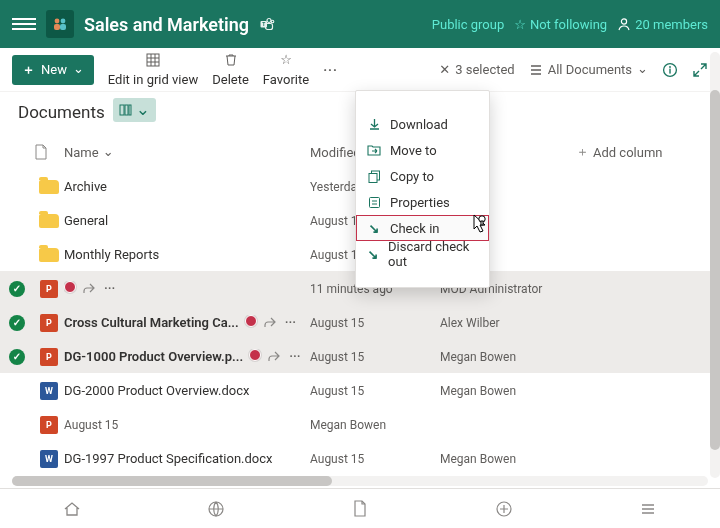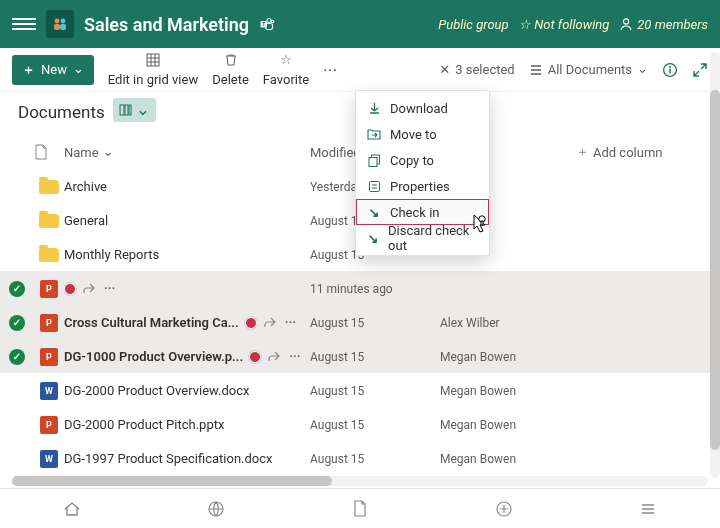--- a/index.html
+++ b/index.html
@@ -27,21 +27,21 @@
   }
   .hamburger { width:24px; display:flex; flex-direction:column; gap:3px; cursor:pointer; }
   .hamburger span { height:2px; background:#fff; }
   .site-logo {
     width:28px; height:28px; background:#0d5846; border-radius:3px;
     display:flex; align-items:center; justify-content:center; font-size:14px;
   }
   .site-title { font-size:18px; font-weight:600; }
   .teams-icon { opacity:.9; }
   .suite-spacer { flex:1; }
-  .suite-item { display:flex; align-items:center; gap:4px; color:#fef9c3;font-style:italic; }
+  .suite-item { display:flex; align-items:center; gap:4px; color:#5eead4; }
 
   
   .cmdbar {
     display:flex; align-items:center; height:var(--cmd-height);
     padding:0 12px; gap:14px; border-bottom:1px solid #f3f2f1;
     font-size:13px; color:var(--text);
   }
   .cmdbar .new-btn {
     display:flex; align-items:center; gap:6px; background:var(--brand);
     color:#fff; border-radius:3px; padding:6px 10px; font-weight:400;
@@ -71,21 +71,21 @@
   }
   .list-headers { color:var(--gray-text); height:34px; padding:0 18px 0 0; }
   .list-headers .col-name { font-weight:400; color:var(--gray-text); display:flex; align-items:center; gap:4px;}
   .rows { }
   .row {
     height:34px; color:var(--text); border-top:1px solid transparent;
   }
   .row.selected { background:var(--selected-row); font-weight:600; }
   .row .sel-cell { display:flex; justify-content:center; }
   .row .icon-cell { display:flex; justify-content:center; }
-  .row .name-cell { display:flex; align-items:center; gap:6px; overflow:hidden; }
+  .row .name-cell { display:flex; gap:6px; overflow:hidden; }
   .row .name-cell .fname { overflow:hidden; text-overflow:ellipsis; white-space:nowrap; }
   .row .meta { color:var(--gray-text); font-weight:400; font-size:12px;}
   .row.selected .meta { color:var(--gray-text); }
   .row .hover-btns { display:flex; gap:4px; align-items:center; color:var(--gray-text); }
   .row .ellipsis { color:var(--gray-text); padding:0 4px; }
 
   
   .chk {
     width:16px; height:16px; border-radius:50%; background:var(--check);
     display:flex; align-items:center; justify-content:center;
@@ -102,21 +102,21 @@
   .ficon.docx::after{content:"W";}
 
   
   .co-dot { width:12px; height:12px; border-radius:50%; background:var(--red); border:1.5px solid #fff; box-shadow:0 0 0 1px rgba(0,0,0,.1);}
 
   
   .menu {
     position:absolute; left:355px; top:90px; width:135px;
     background:#fff; border:1px solid #e1dfdd; border-radius:2px;
     box-shadow:0 6px 18px rgba(0,0,0,.18);
-    padding:4px 0; font-size:13px; color:var(--text); z-index:10;
+    padding:20px 0; font-size:13px; color:var(--text); z-index:10;
   }
   .menu-item { display:flex; align-items:center; gap:8px; padding:5px 10px; height:26px;}
   .menu-item.hov { outline:1.5px solid #c4314b; outline-offset:-1px; background:#fafafa;}
   .menu-icon { width:16px; display:flex; justify-content:center; color:var(--brand);}
   .menu .arr{ color:var(--brand); font-weight:700;}
 
   
   .cursor {
     position:absolute; left:470px; top:214px; z-index:20;
   }
@@ -314,20 +314,21 @@
         <div class="name-cell">
           <span class="co-dot"></span>
           <span class="hover-btns">
             <svg width="14" height="14" viewBox="0 0 14 14" fill="none">
               <path d="M8 2l4 4-4 4M12 6H5a3 3 0 00-3 3v2" stroke="#8a8886" stroke-width="1.2"></path>
             </svg>
             <span class="ellipsis">···</span>
           </span>
         </div>
         <div class="meta">11 minutes ago</div>
+        <div class="meta">MOD Administrator</div>
         <div></div>
       </div>
       <div class="row selected">
         <div class="sel-cell">
           <div class="chk"></div>
         </div>
         <div class="icon-cell">
           <div class="ficon pptx"></div>
         </div>
         <div class="name-cell">
@@ -375,23 +376,20 @@
         </div>
         <div class="meta">August 15</div>
         <div class="meta">Megan Bowen</div>
         <div></div>
       </div>
       <div class="row">
         <div class="sel-cell"></div>
         <div class="icon-cell">
           <div class="ficon pptx"></div>
         </div>
-        <div class="name-cell">
-          <span class="fname">DG-2000 Product Pitch.pptx</span>
-        </div>
         <div class="meta">August 15</div>
         <div class="meta">Megan Bowen</div>
         <div></div>
       </div>
       <div class="row">
         <div class="sel-cell"></div>
         <div class="icon-cell">
           <div class="ficon docx"></div>
         </div>
         <div class="name-cell">

